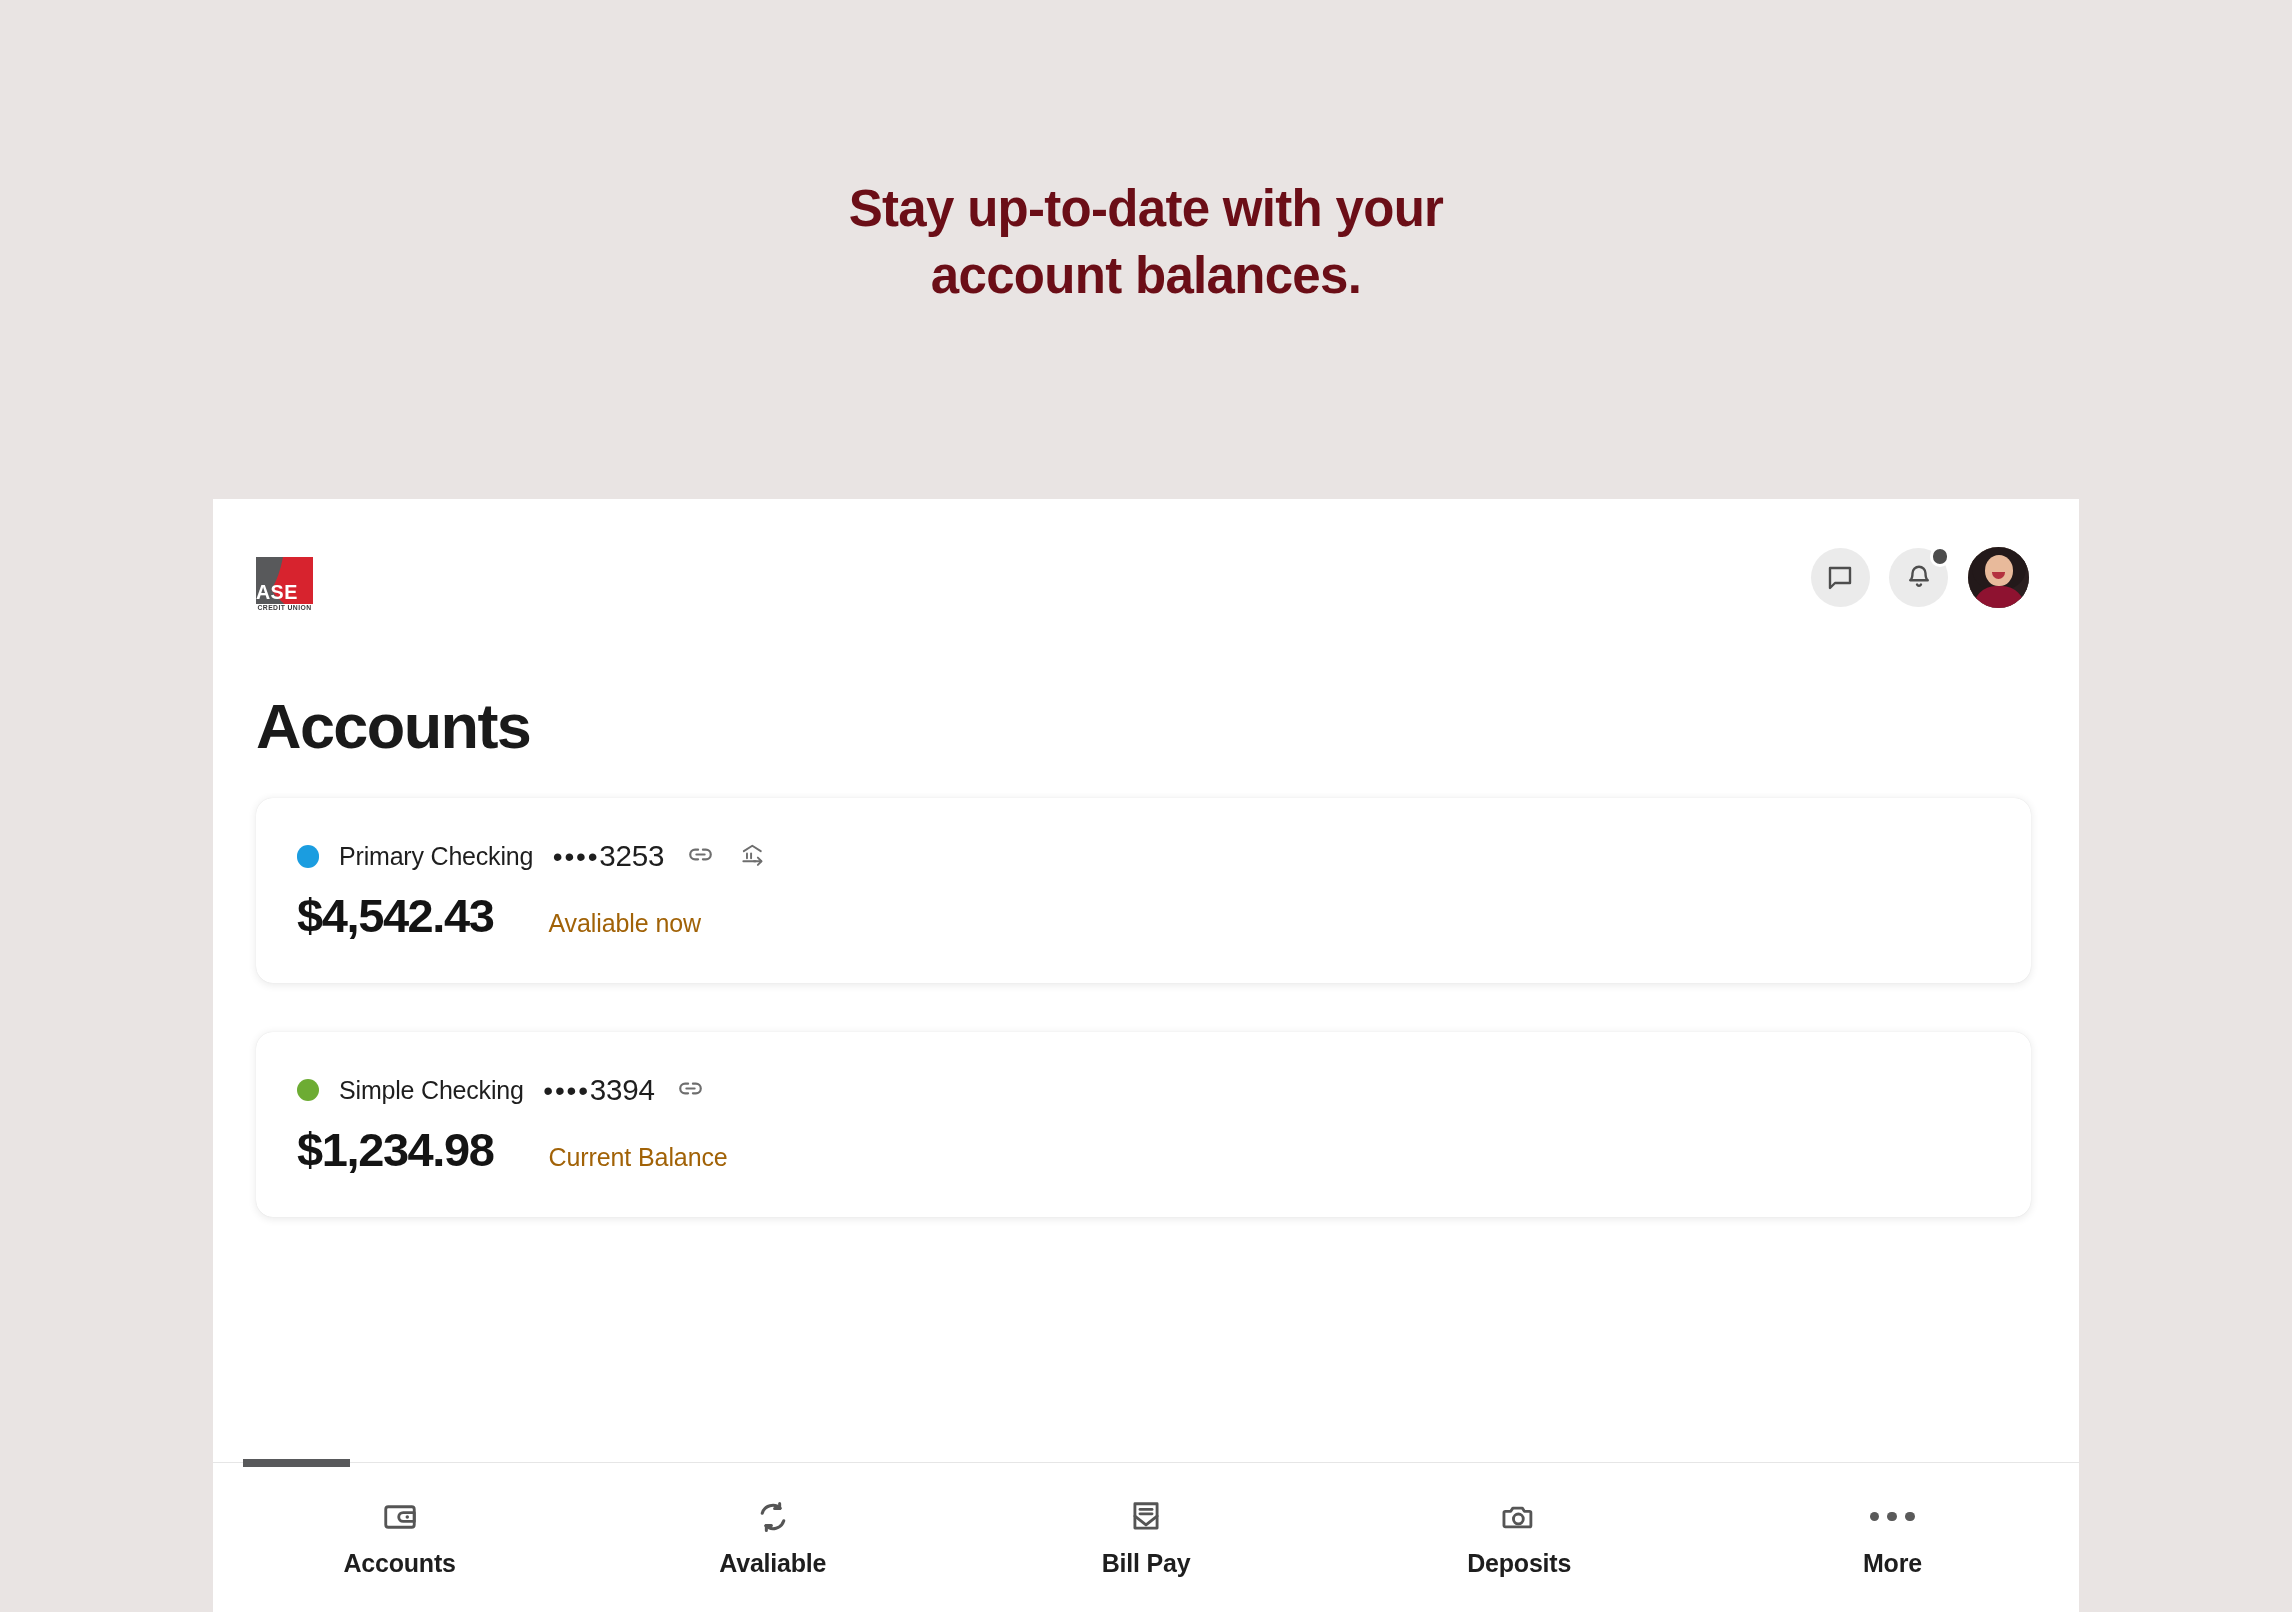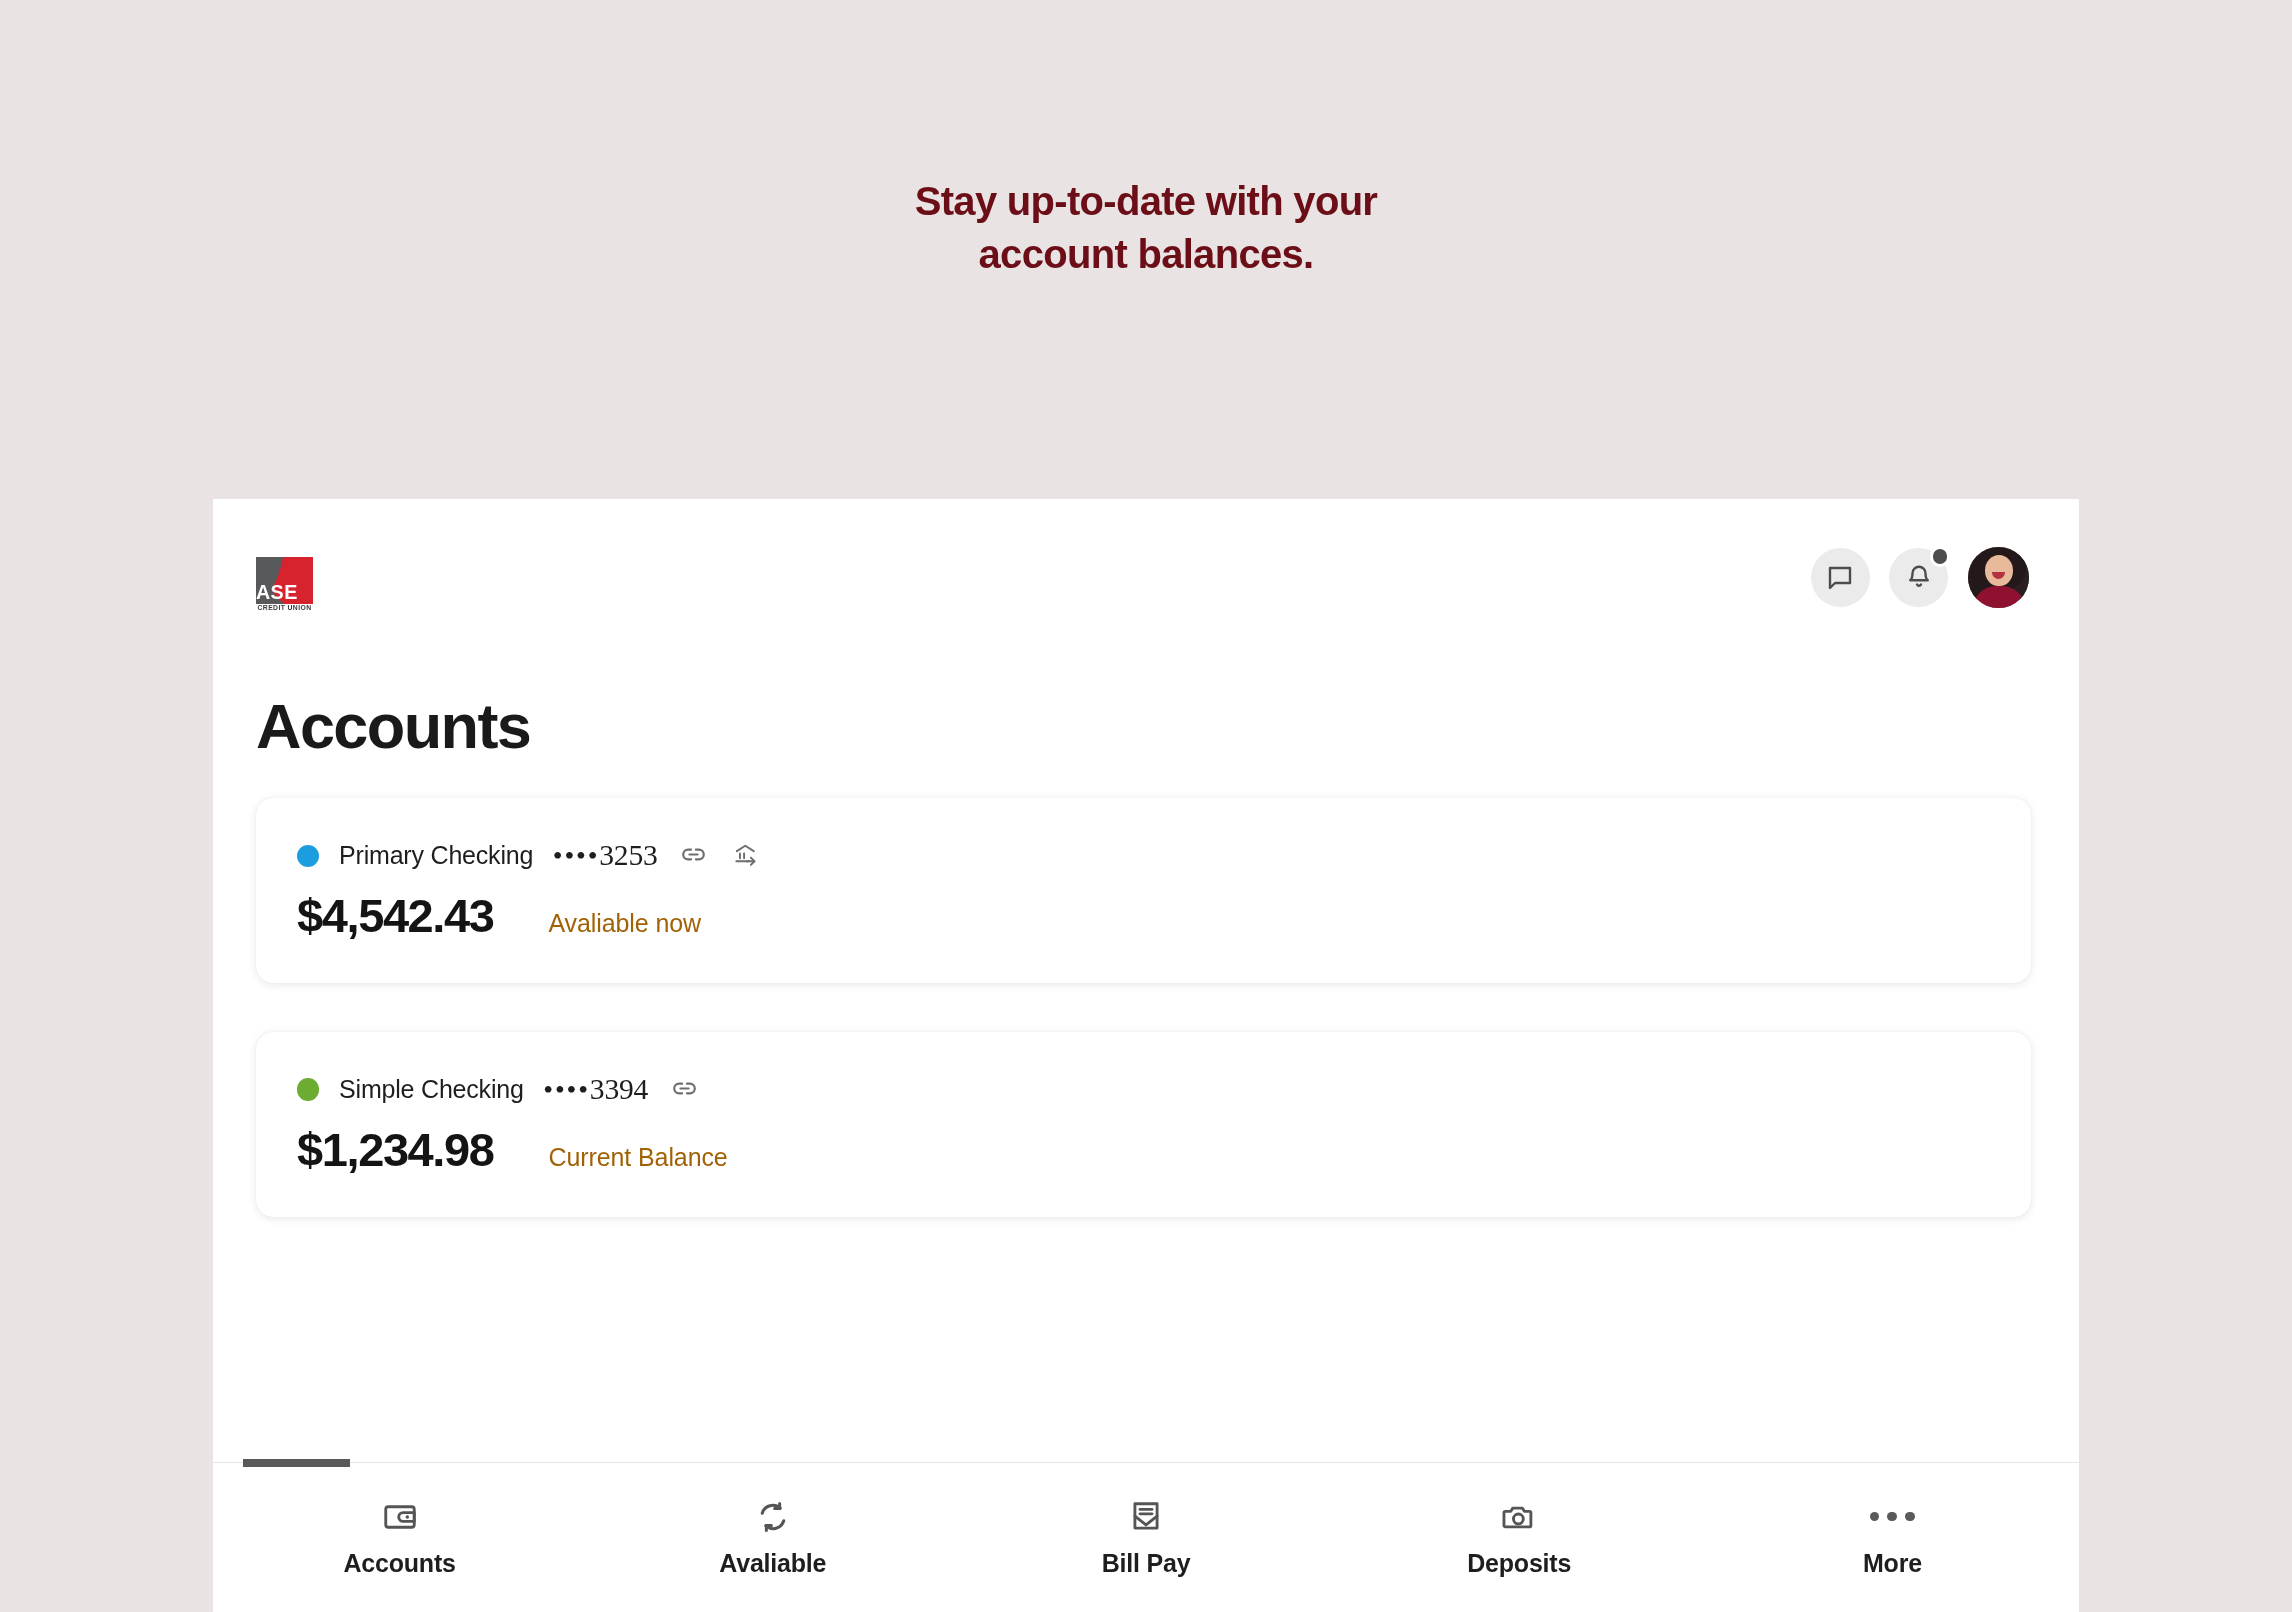--- a/index.html
+++ b/index.html
@@ -9,21 +9,21 @@
     font-family:"Liberation Sans", sans-serif;
     overflow:hidden;
   }
 
   
   .promo {
     position:absolute;
     top:175px; left:0; right:0;
     text-align:center;
     color:#6B0E17;
-    font-size:40px;
+    font-size:51px;
     font-weight:bold;
     line-height:1.32;
     letter-spacing:-0.7px;
   }
   .promo .l2 { display:block; }
 
   
   .app-panel {
     position:absolute;
     left:213px; top:499px;
@@ -202,21 +202,20 @@
     color:#1E1E1E;
     letter-spacing:-0.2px;
     white-space:nowrap;
   }
   .acct-mask {
     margin-left:19.7px;
     font-size:29.6px;
     color:#1E1E1E;
     letter-spacing:-0.2px;
     white-space:nowrap;
-    font-family:Liberation Serif, serif;
   }
   .acct-mask .dots { letter-spacing:1.8px; font-size:28px; }
   .row-icons {
     display:flex;
     align-items:center;
     margin-left:21.5px;
     gap:24px;
   }
   .row-icons .ic { display:block; cursor:pointer; }
 

